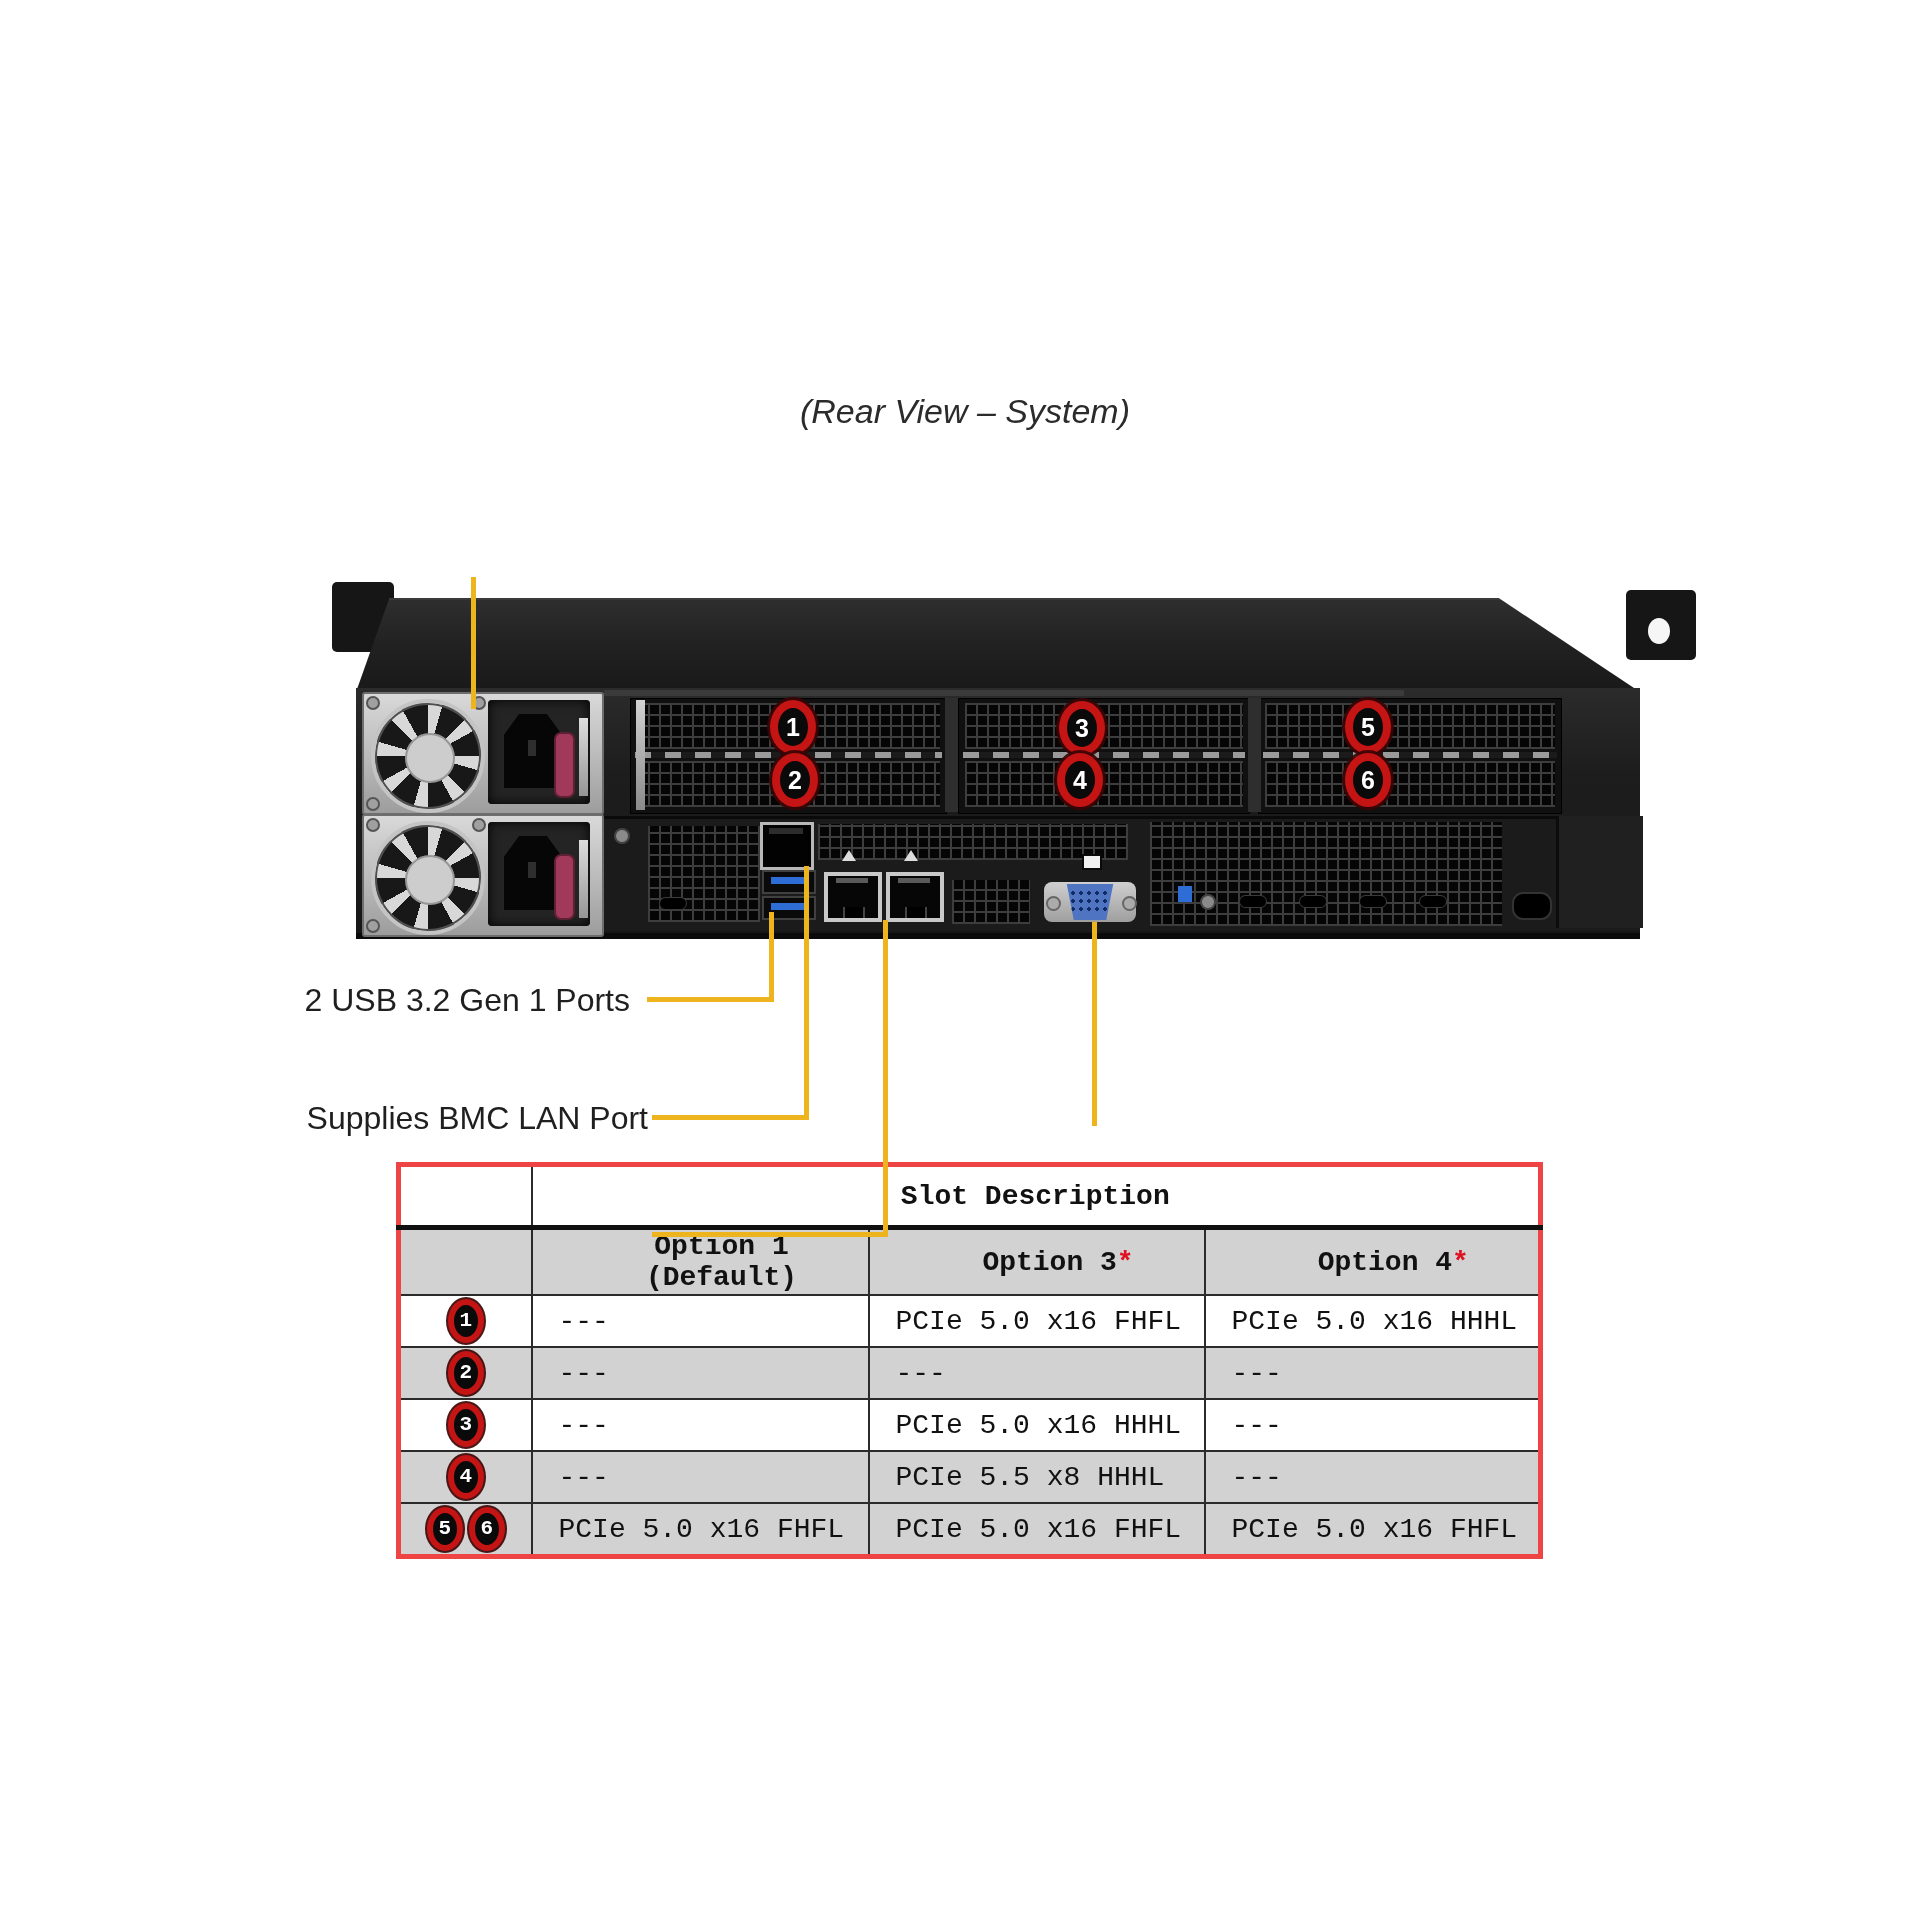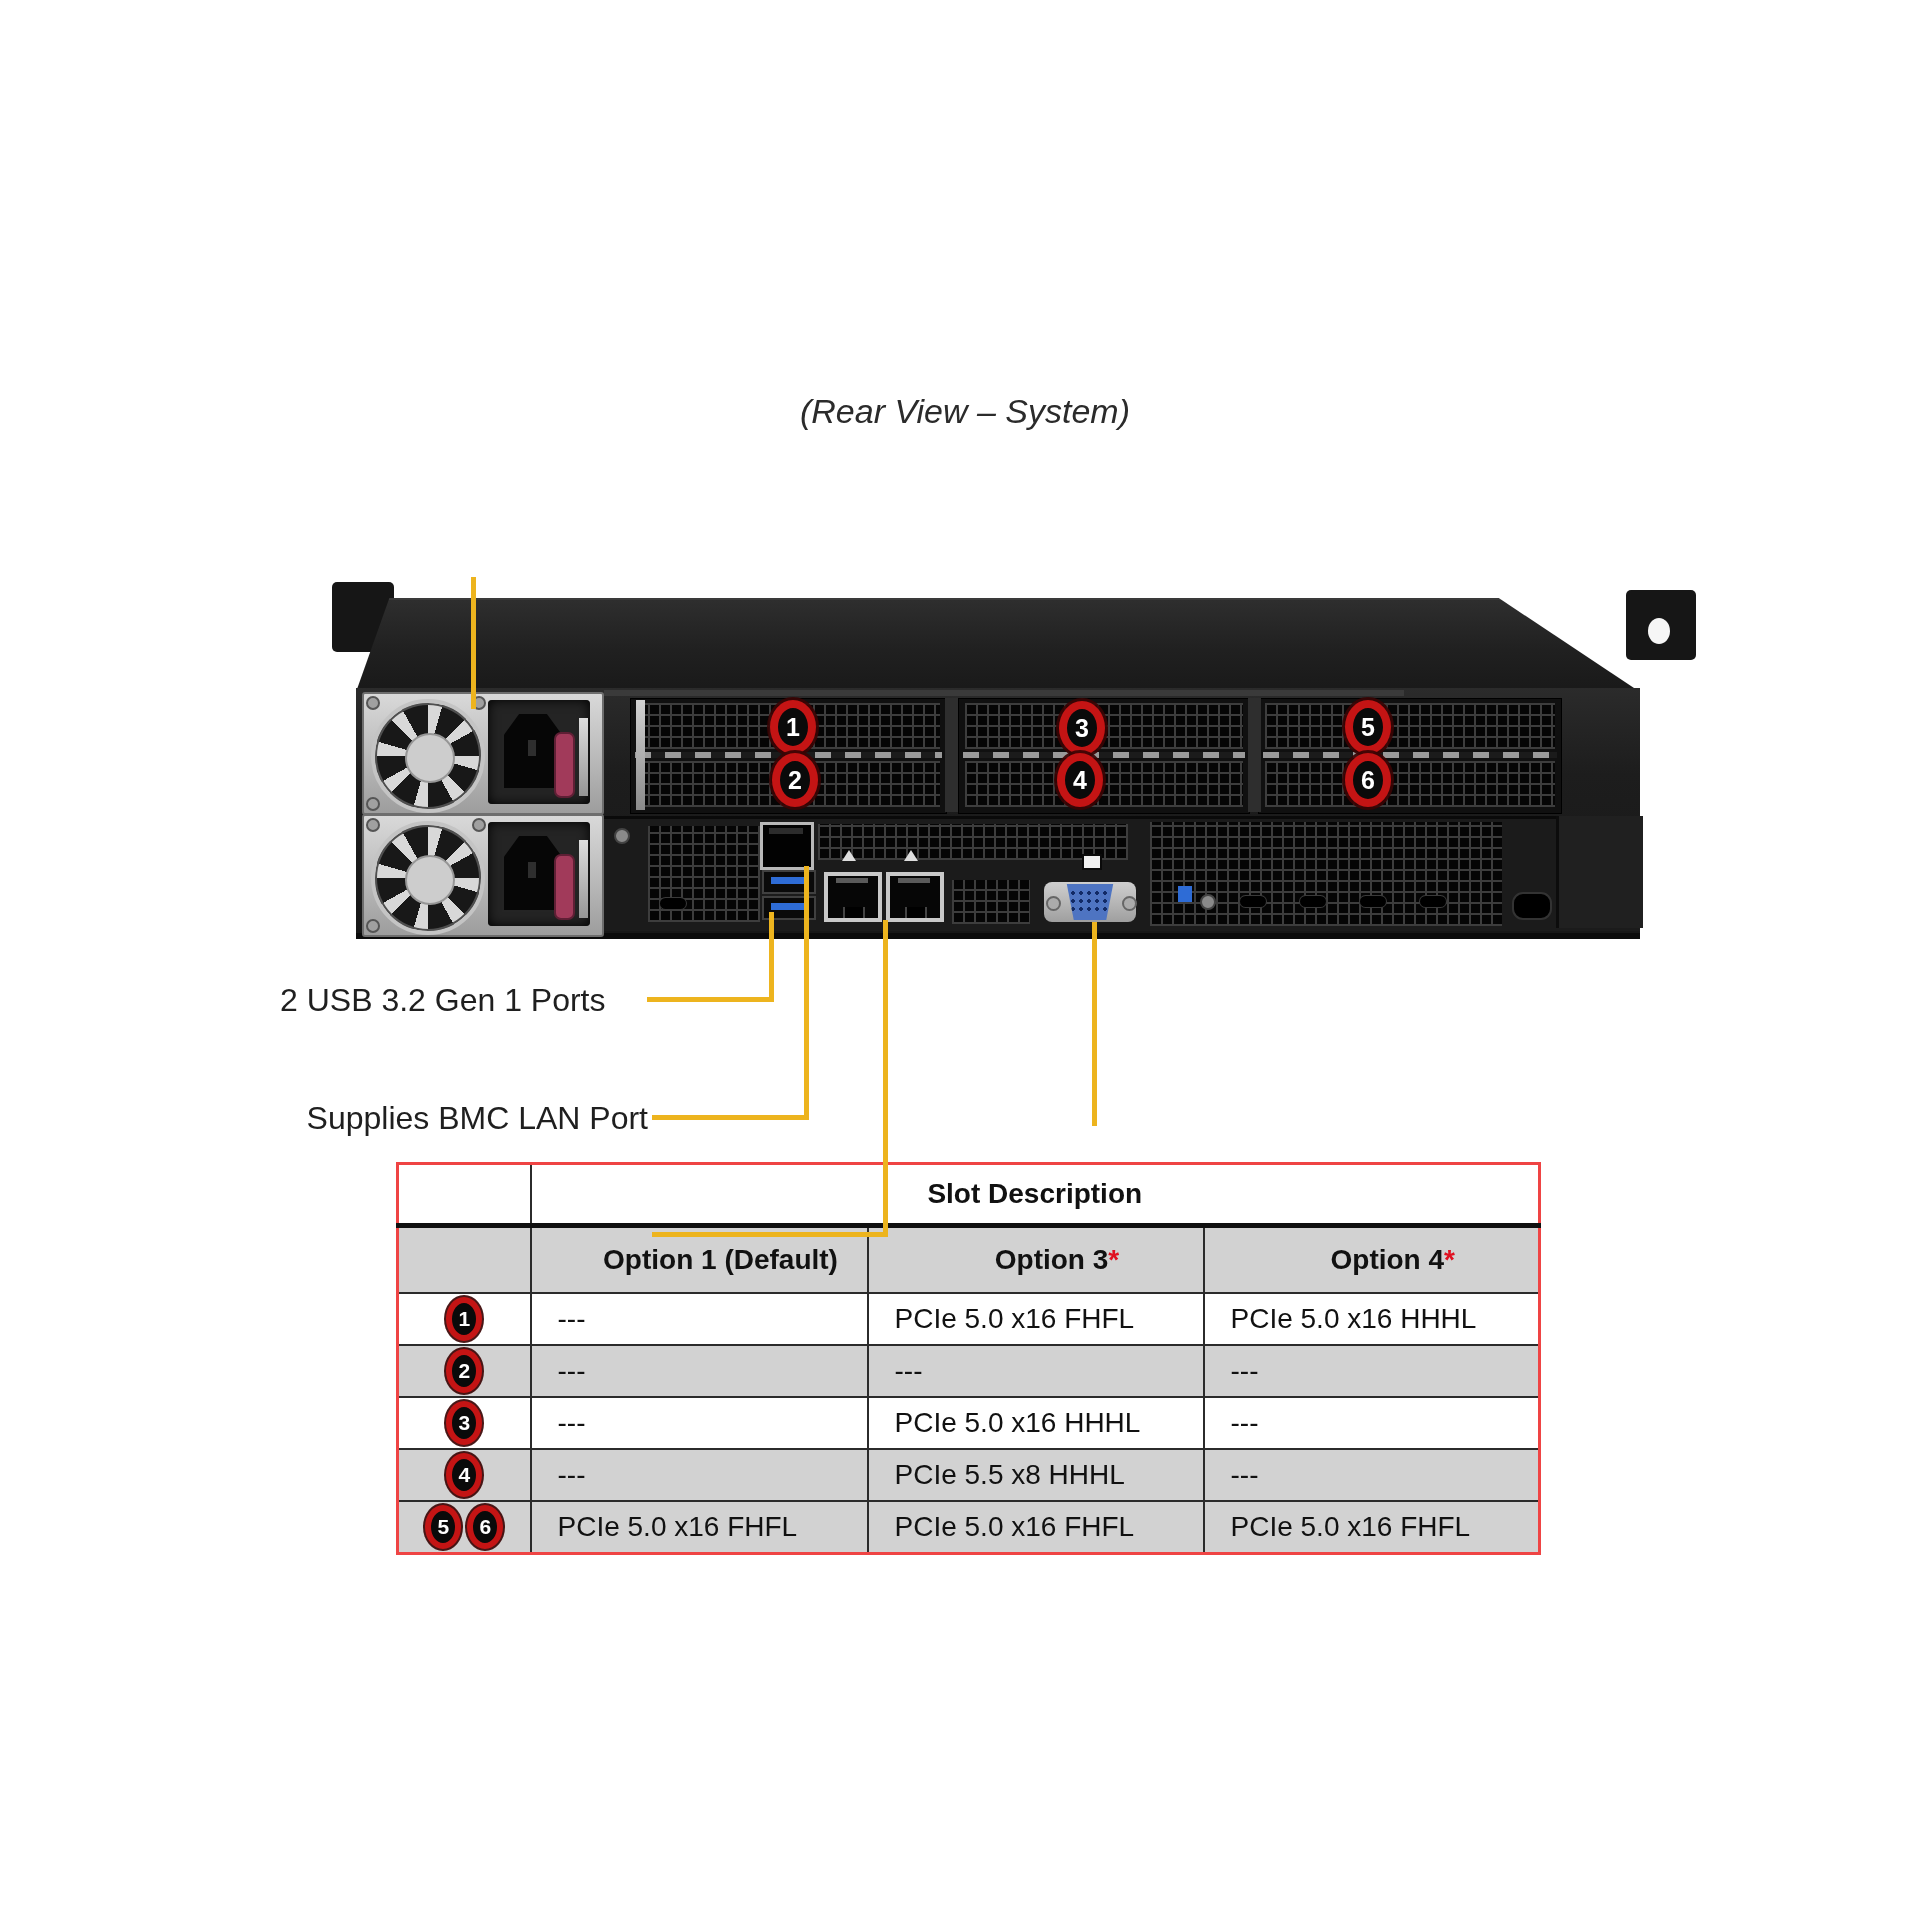--- a/index.html
+++ b/index.html
@@ -13,21 +13,21 @@
   }
   html,body{margin:0;padding:0;background:#fff;}
   body{width:1920px;height:1920px;font-family:"Liberation Sans",sans-serif;color:#1d1d1d;}
   #scene{position:relative;width:1920px;height:1920px;overflow:hidden;background:#fff;}
   .abs{position:absolute;}
 
   
   .fig-title{left:460px;top:392px;width:1010px;text-align:center;font-size:34px;font-style:italic;color:#2b2b2b;z-index:20;}
   .psu-label{left:225px;top:490px;width:500px;text-align:center;font-size:32px;line-height:41px;color:#1f1f1f;z-index:20;}
   .port-label{font-size:32px;color:#1f1f1f;z-index:20;}
-  .lbl-usb{left:280px;top:982px;width:350px;}
+  .lbl-usb{left:280px;top:982px;width:350px;text-align:right;}
   .lbl-bmc{left:210px;top:1100px;width:438px;text-align:right;}
   .lbl-rj45{left:300px;top:1217px;width:330px;text-align:right;}
   .lbl-vga{left:1032px;top:1163px;width:140px;text-align:center;}
 
   
   .lead{background:var(--accent-yellow);z-index:40;}
   .lead-v{width:5px;}
   .lead-h{height:5px;}
 
   
@@ -102,21 +102,21 @@
   .badge-chassis{width:30px;height:38px;font-size:25px;line-height:38px;position:absolute;}
   .cb1{left:770px;top:700px;} .cb2{left:772px;top:753px;}
   .cb3{left:1059px;top:701px;}.cb4{left:1057px;top:753px;}
   .cb5{left:1345px;top:700px;}.cb6{left:1345px;top:753px;}
   .badge-table{display:inline-block;width:24px;height:32px;font-size:21px;line-height:32px;border-width:6px;box-shadow:0 0 0 2px rgba(58,4,4,.92);margin:0 3px;vertical-align:middle;}
 
   
   .slot-table{left:396px;top:1162px;width:1142px;border-collapse:collapse;table-layout:fixed;z-index:20;
     font-size:28px;color:#111;background:#fff;}
   .slot-table td{border:2px solid #2b2b2b;overflow:hidden;}
-  .slot-table{border:3px solid #ef4444;}
+  .slot-table{border:5px solid #ef4444;font-family:Liberation Mono, monospace;}
   .row-title td{height:56px;border-bottom:5px solid #101010;}
   .cell-table-title{text-align:center;font-weight:bold;}
   .row-options td{height:62px;background:var(--row-gray);text-align:center;font-weight:bold;padding-left:44px;}
   .mark{color:#e01020;font-weight:bold;}
   .slot-table tbody td{height:48px;}
   .badge-cell{text-align:center;}
   .data-cell{text-align:left;padding-left:26px;}
   tr.shaded td{background:var(--row-gray);}
   .footnote{left:396px;top:1532px;width:1142px;text-align:right;font-size:23px;color:var(--note-red);z-index:20;}
 </style>

